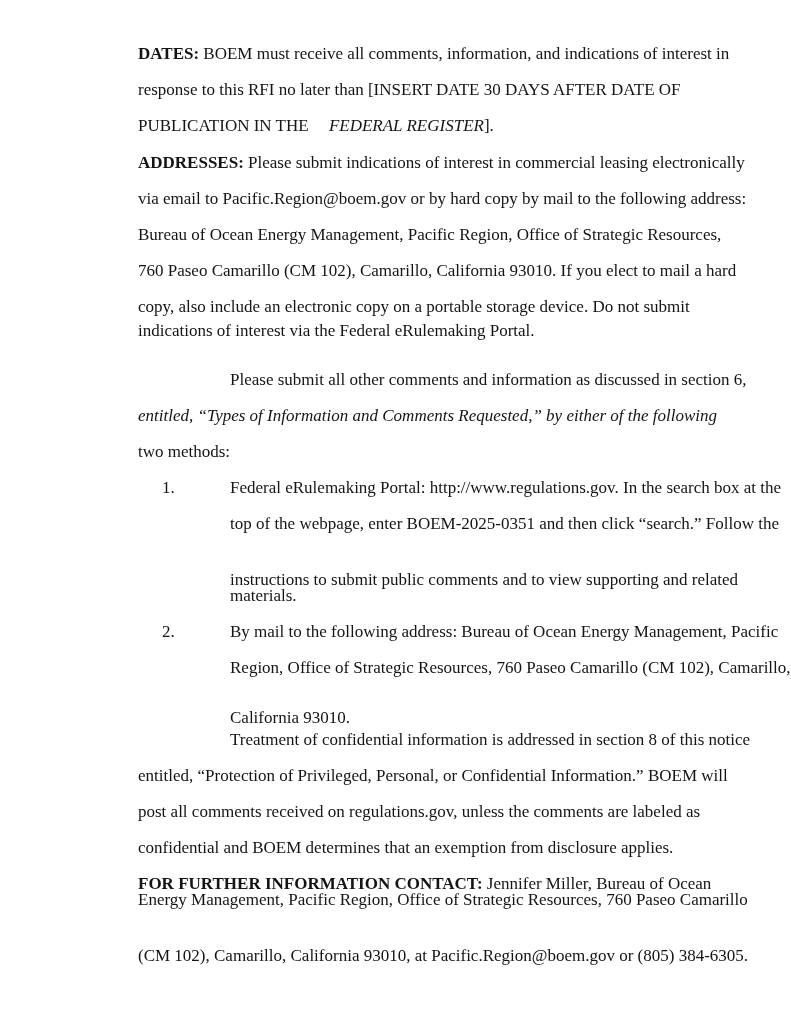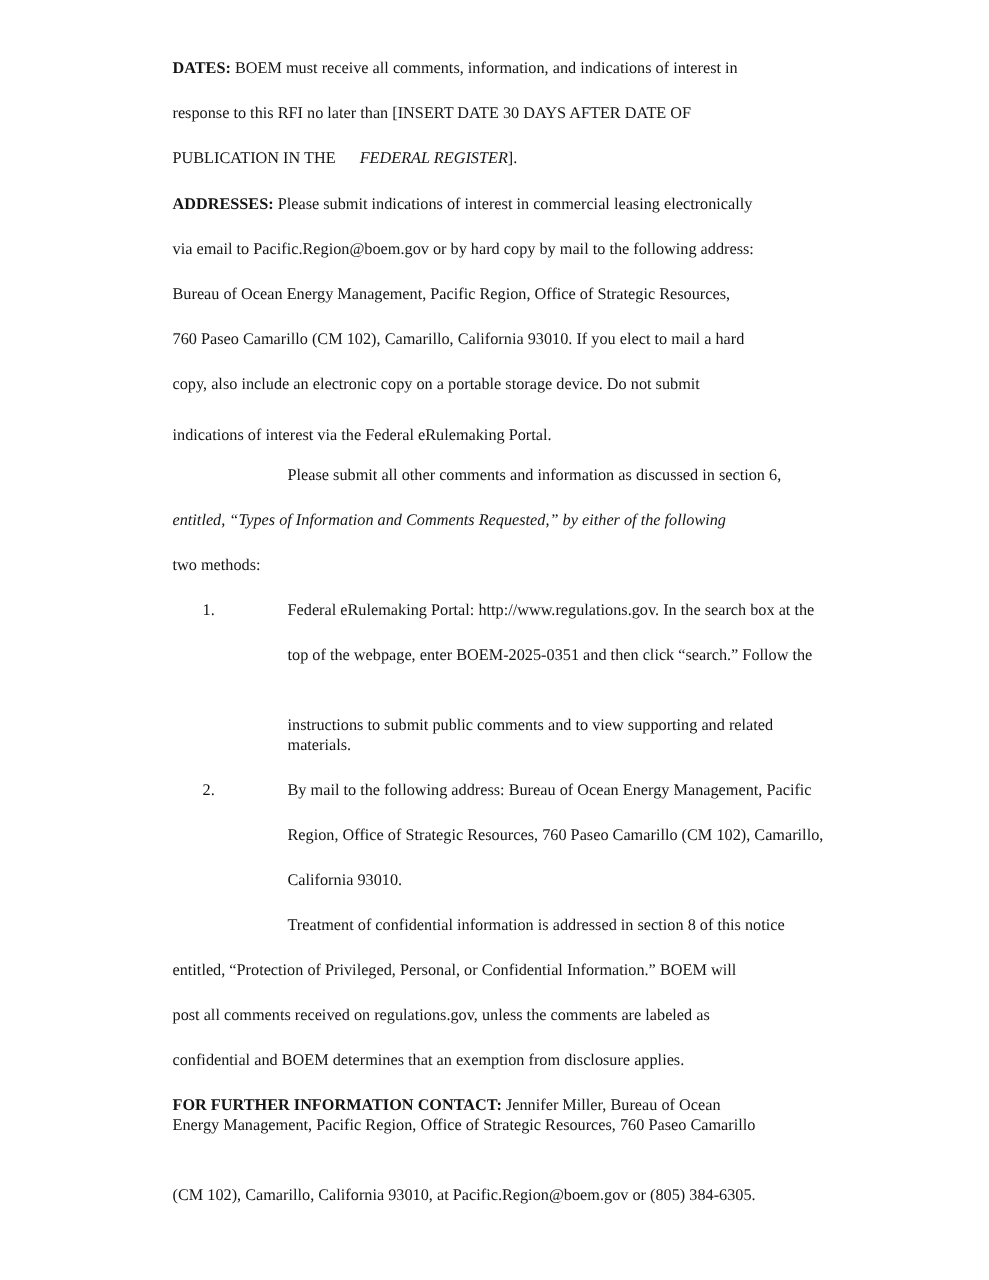--- a/index.html
+++ b/index.html
@@ -18,21 +18,21 @@
     .page {
       position: absolute;
       left: 138px;
       top: 44px;
       width: 560px;
     }
     .line {
       position: absolute;
       left: 0;
       white-space: nowrap;
-      font-size: 13px;
+      font-size: 17px;
       line-height: 20px;
       height: 20px;
     }
     .ind { left: 48px; margin-left: 44px; }
     .num { left: 24px; }
     b { font-weight: bold; }
     i { font-style: italic; margin-left: 16px; }
   </style>
 </head>
 <body>
@@ -47,36 +47,36 @@
     <span>PUBLICATION IN THE </span><i>FEDERAL REGISTER</i><span>].</span>
   </div>
 
   <div class="line" style="top:109px;">
     <b>ADDRESSES:</b><span> Please submit indications of interest in commercial leasing electronically</span>
   </div>
   <div class="line" style="top:145px;">via email to Pacific.Region@boem.gov or by hard copy by mail to the following address:</div>
   <div class="line" style="top:181px;">Bureau of Ocean Energy Management, Pacific Region, Office of Strategic Resources,</div>
   <div class="line" style="top:217px;">760 Paseo Camarillo (CM 102), Camarillo, California 93010. If you elect to mail a hard</div>
   <div class="line" style="top:253px;">copy, also include an electronic copy on a portable storage device. Do not submit</div>
-  <div class="line" style="top:294px;">indications of interest via the Federal eRulemaking Portal.</div>
+  <div class="line" style="top:277px;">indications of interest via the Federal eRulemaking Portal.</div>
 
   <div class="line ind" style="top:326px;">Please submit all other comments and information as discussed in section 6,</div>
   <div class="line" style="top:362px;font-style:italic;">entitled, “Types of Information and Comments Requested,” by either of the following</div>
   <div class="line" style="top:398px;">two methods:</div>
 
   <div class="line num" style="top:434px;">1.</div>
   <div class="line ind" style="top:434px;">Federal eRulemaking Portal: http://www.regulations.gov. In the search box at the</div>
   <div class="line ind" style="top:470px;">top of the webpage, enter BOEM-2025-0351 and then click “search.” Follow the</div>
   <div class="line ind" style="top:526px;">instructions to submit public comments and to view supporting and related</div>
   <div class="line ind" style="top:542px;">materials.</div>
 
   <div class="line num" style="top:578px;">2.</div>
   <div class="line ind" style="top:578px;">By mail to the following address: Bureau of Ocean Energy Management, Pacific</div>
   <div class="line ind" style="top:614px;">Region, Office of Strategic Resources, 760 Paseo Camarillo (CM 102), Camarillo,</div>
-  <div class="line ind" style="top:650px;">California 93010.</div>
+  <div class="line ind" style="top:664px;">California 93010.</div>
 
   <div class="line ind" style="top:686px;">Treatment of confidential information is addressed in section 8 of this notice</div>
   <div class="line" style="top:722px;">entitled, “Protection of Privileged, Personal, or Confidential Information.” BOEM will</div>
   <div class="line" style="top:758px;">post all comments received on regulations.gov, unless the comments are labeled as</div>
   <div class="line" style="top:794px;">confidential and BOEM determines that an exemption from disclosure applies.</div>
 
   <div class="line" style="top:830px;">
     <b>FOR FURTHER INFORMATION CONTACT:</b><span> Jennifer Miller, Bureau of Ocean</span>
   </div>
   <div class="line" style="top:846px;">Energy Management, Pacific Region, Office of Strategic Resources, 760 Paseo Camarillo</div>

